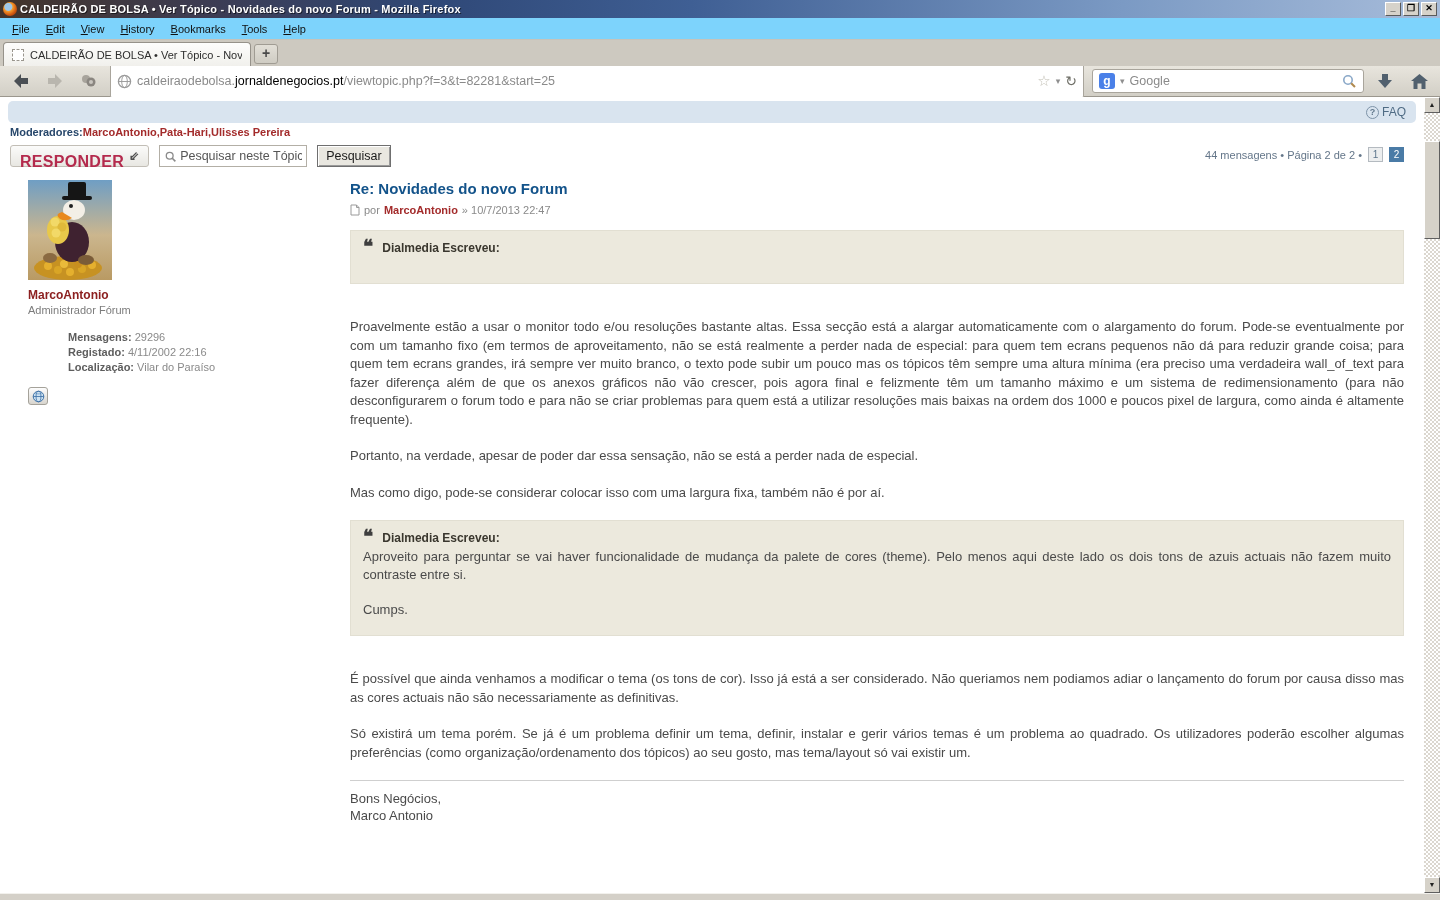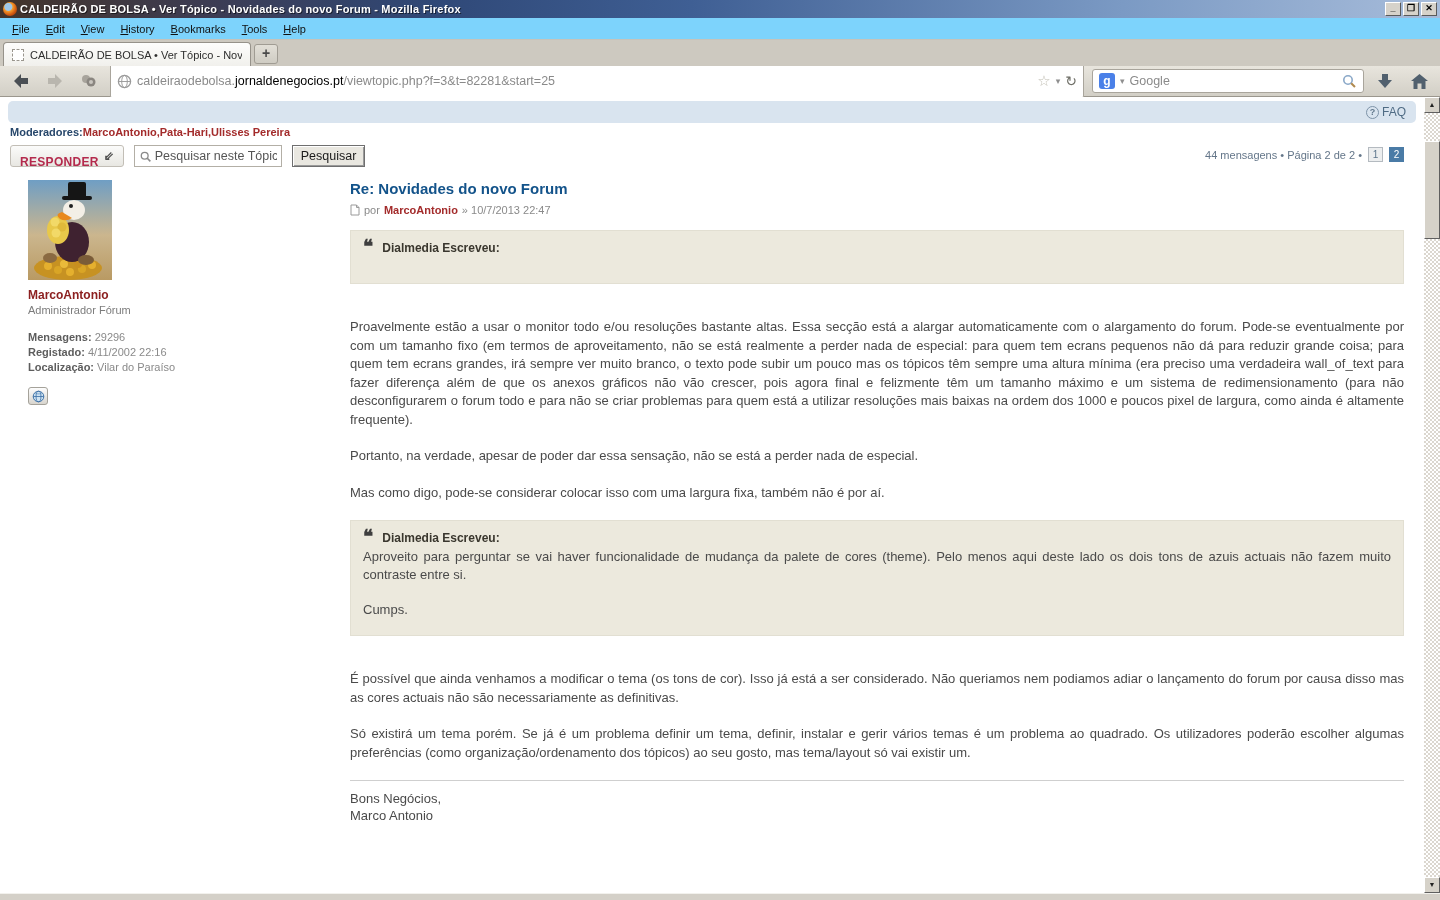--- a/index.html
+++ b/index.html
@@ -65,40 +65,40 @@
     justify-content:flex-end; padding:0 10px; }
   .faq { display:flex; align-items:center; gap:3px; color:#4f6b84; font-size:12px; cursor:pointer; }
   .faq-q { width:13px; height:13px; border:1px solid #7d93a8; border-radius:50%; color:#61788c; font-size:9px; font-weight:bold;
     line-height:11px; text-align:center; }
   .topic-h2 { margin:7px 0 0 10px; font-size:21px; font-weight:normal; color:#1c5687; }
   .mods { margin:3px 0 0 10px; font-size:11px; font-weight:bold; color:#27476b; }
   .mods a { color:#a32b2b; text-decoration:none; font-weight:bold; margin-left:0; cursor:pointer; }
   .actions { margin:6px 10px 0; height:24px; position:relative; display:flex; align-items:center; gap:10px; }
   .reply-btn { height:22px; padding:0 9px; border:1px solid #c2beb6; border-radius:3px; background:linear-gradient(#fbfbfa,#e8e7e2);
     display:flex; align-items:center; gap:5px; cursor:pointer; }
-  .reply-label { font-size:12px; font-weight:bold; color:#b42a4d; letter-spacing:.3px;margin-top:12px; }
+  .reply-label { font-size:16px; font-weight:bold; color:#b42a4d; letter-spacing:.3px;margin-top:12px; }
   .reply-arrow { font-size:12px; color:#4e4e4e; font-weight:bold; }
   .topic-search { height:22px; width:148px; border:1px solid #b3afa6; background:#fff; display:flex; align-items:center; padding:0 4px; gap:3px; }
   .topic-search input { border:none; outline:none; width:100%; font-size:12.5px; font-family:"Liberation Sans",sans-serif; color:#333; }
   .topic-search input::placeholder { color:#555; opacity:1; }
   .submit-btn { height:22px; padding:0 8px; background:#e9e7e0; border:1px solid #6f6f6f;
     box-shadow:inset 1px 1px 0 #fff, inset -1px -1px 0 #9a9a9a; font-size:12.5px; color:#1a1a1a; cursor:pointer;
     font-family:"Liberation Sans",sans-serif; }
   .pagination { position:absolute; right:10px; top:3px; display:flex; align-items:center; gap:6px; font-size:11px; color:#647689; }
   .pg-box { min-width:15px; height:15px; padding:0 3px; border:1px solid #b4bac0; background:#eceeef; color:#5c758c;
     font-size:10px; line-height:13px; text-align:center; cursor:pointer; }
   .pg-box.active { background:#4a7ba6; border-color:#4a7ba6; color:#fff; }
 
   
   .post { display:flex; margin-top:12px; padding:0 20px 0 28px; align-items:flex-start; }
   .profile { width:322px; flex:0 0 322px; }
   .avatar { width:84px; height:100px; display:block; }
   .p-name { margin-top:8px; font-size:12px; font-weight:bold; color:#8c2020; cursor:pointer; }
   .p-rank { margin-top:2px; font-size:11px; color:#7c7c7c; }
-  .p-stats { margin-top:14px; font-size:11px; line-height:15px; }
+  .p-stats { margin-top:14px; font-size:11px; line-height:15px;margin-left:40px; }
   .p-stats b { color:#5d5d5d; } .p-stats span { color:#8a8a8a; }
   .www-btn { margin-top:12px; width:20px; height:18px; border:1px solid #a5a29a; border-radius:3px;
     background:linear-gradient(#fdfdfd,#d8d5ce); display:flex; align-items:center; justify-content:center; cursor:pointer; }
 
   .postbody { flex:1; min-width:0; }
   .post-h3 { font-size:15px; font-weight:bold; color:#13538a; }
   .post-meta { margin-top:7px; display:flex; align-items:center; gap:4px; font-size:11px; color:#8a8a8a; }
   .post-meta .author { color:#a32b2b; font-weight:bold; cursor:pointer; }
 
   .quote { background:#ece9dd; border:1px solid #e2dfd2; margin:14px 0 34px; padding:8px 12px 18px; position:relative; }

